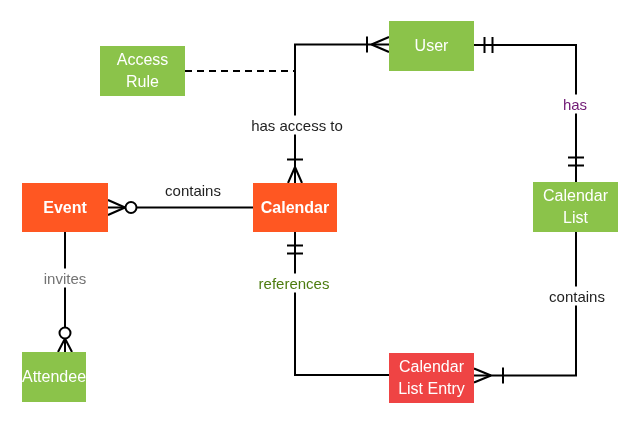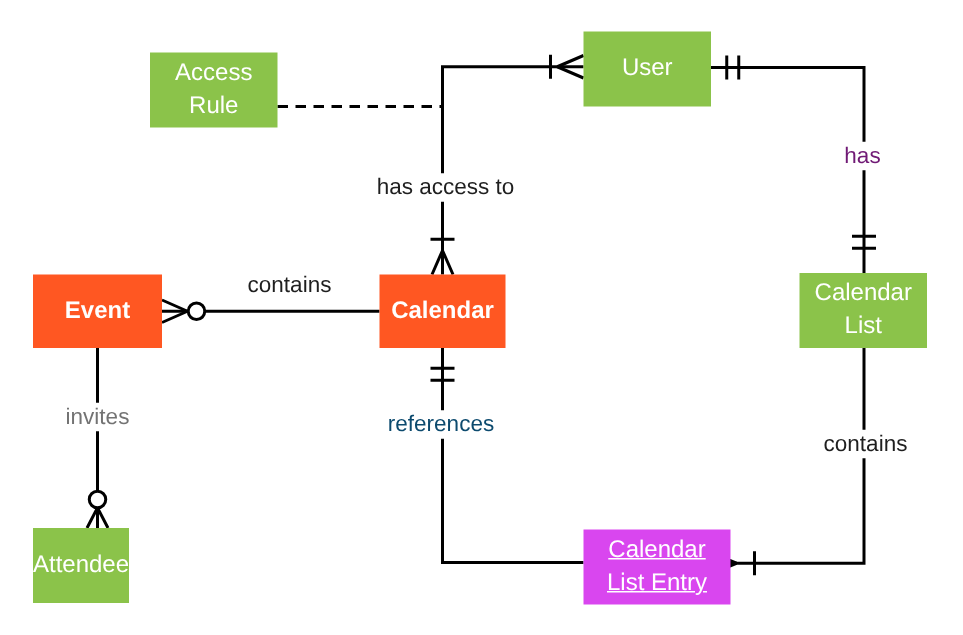--- a/index.html
+++ b/index.html
@@ -73,39 +73,39 @@
       <path d="M503,367.5 V383.5"></path>
       <path d="M474,368.5 L491,375.5 M474,382.5 L491,375.5"></path>
     </g>
 
     <g>
       <path d="M295,232 V375 H389"></path>
       <path d="M287,245.5 H303 M287,253.5 H303"></path>
     </g>
   </svg>
 
-  <div class="entity green" style="left: 100px; top: 35px; width: 85px; height: 50px; background: rgb(139, 195, 74);">Access Rule</div>
+  <div class="entity green" style="left: 100px; top: 46px; width: 85px; height: 50px; background: rgb(139, 195, 74);">Access Rule</div>
 
   <div class="entity green" style="left: 389px; top: 21px; width: 85px; height: 50px; background: rgb(139, 195, 74);">User</div>
 
   <div class="entity orange" style="left: 253px; top: 183px; width: 84px; height: 49px; background: rgb(255, 87, 34);">Calendar</div>
 
   <div class="entity orange" style="left: 22px; top: 183px; width: 86px; height: 49px; background: rgb(255, 87, 34);">Event</div>
 
   <div class="entity green" style="left: 533px; top: 182px; width: 85px; height: 50px; background: rgb(139, 195, 74);">Calendar List</div>
 
   <div class="entity green" style="left: 22px; top: 352px; width: 64px; height: 50px; background: rgb(139, 195, 74);">Attendee</div>
 
-  <div class="entity green" style="left: 389px; top: 353px; width: 98px; height: 50px; background: #d946ef; text-decoration: underline;">Calendar List Entry</div>
+  <div class="entity green" style="left: 389px; top: 353px; width: 85px; height: 50px; background: #ef4444;">Calendar List Entry</div>
 
   <div class="rel-label" style="left: 193px; top: 190px; color: rgb(31, 31, 31);">contains</div>
 
   <div class="rel-label" style="left: 297px; top: 125px; color: rgb(31, 31, 31);">has access to</div>
 
   <div class="rel-label" style="left: 575px; top: 104px; color: #701a75;">has</div>
 
   <div class="rel-label" style="left: 65px; top: 278px; color: #737373;">invites</div>
 
-  <div class="rel-label" style="left: 294px; top: 283px; color: #0c4a6e;">references</div>
+  <div class="rel-label" style="left: 294px; top: 283px; color: #4d7c0f;">references</div>
 
   <div class="rel-label" style="left: 577px; top: 296px; color: rgb(31, 31, 31);">contains</div>
 
 </div>
 
 </body></html>

